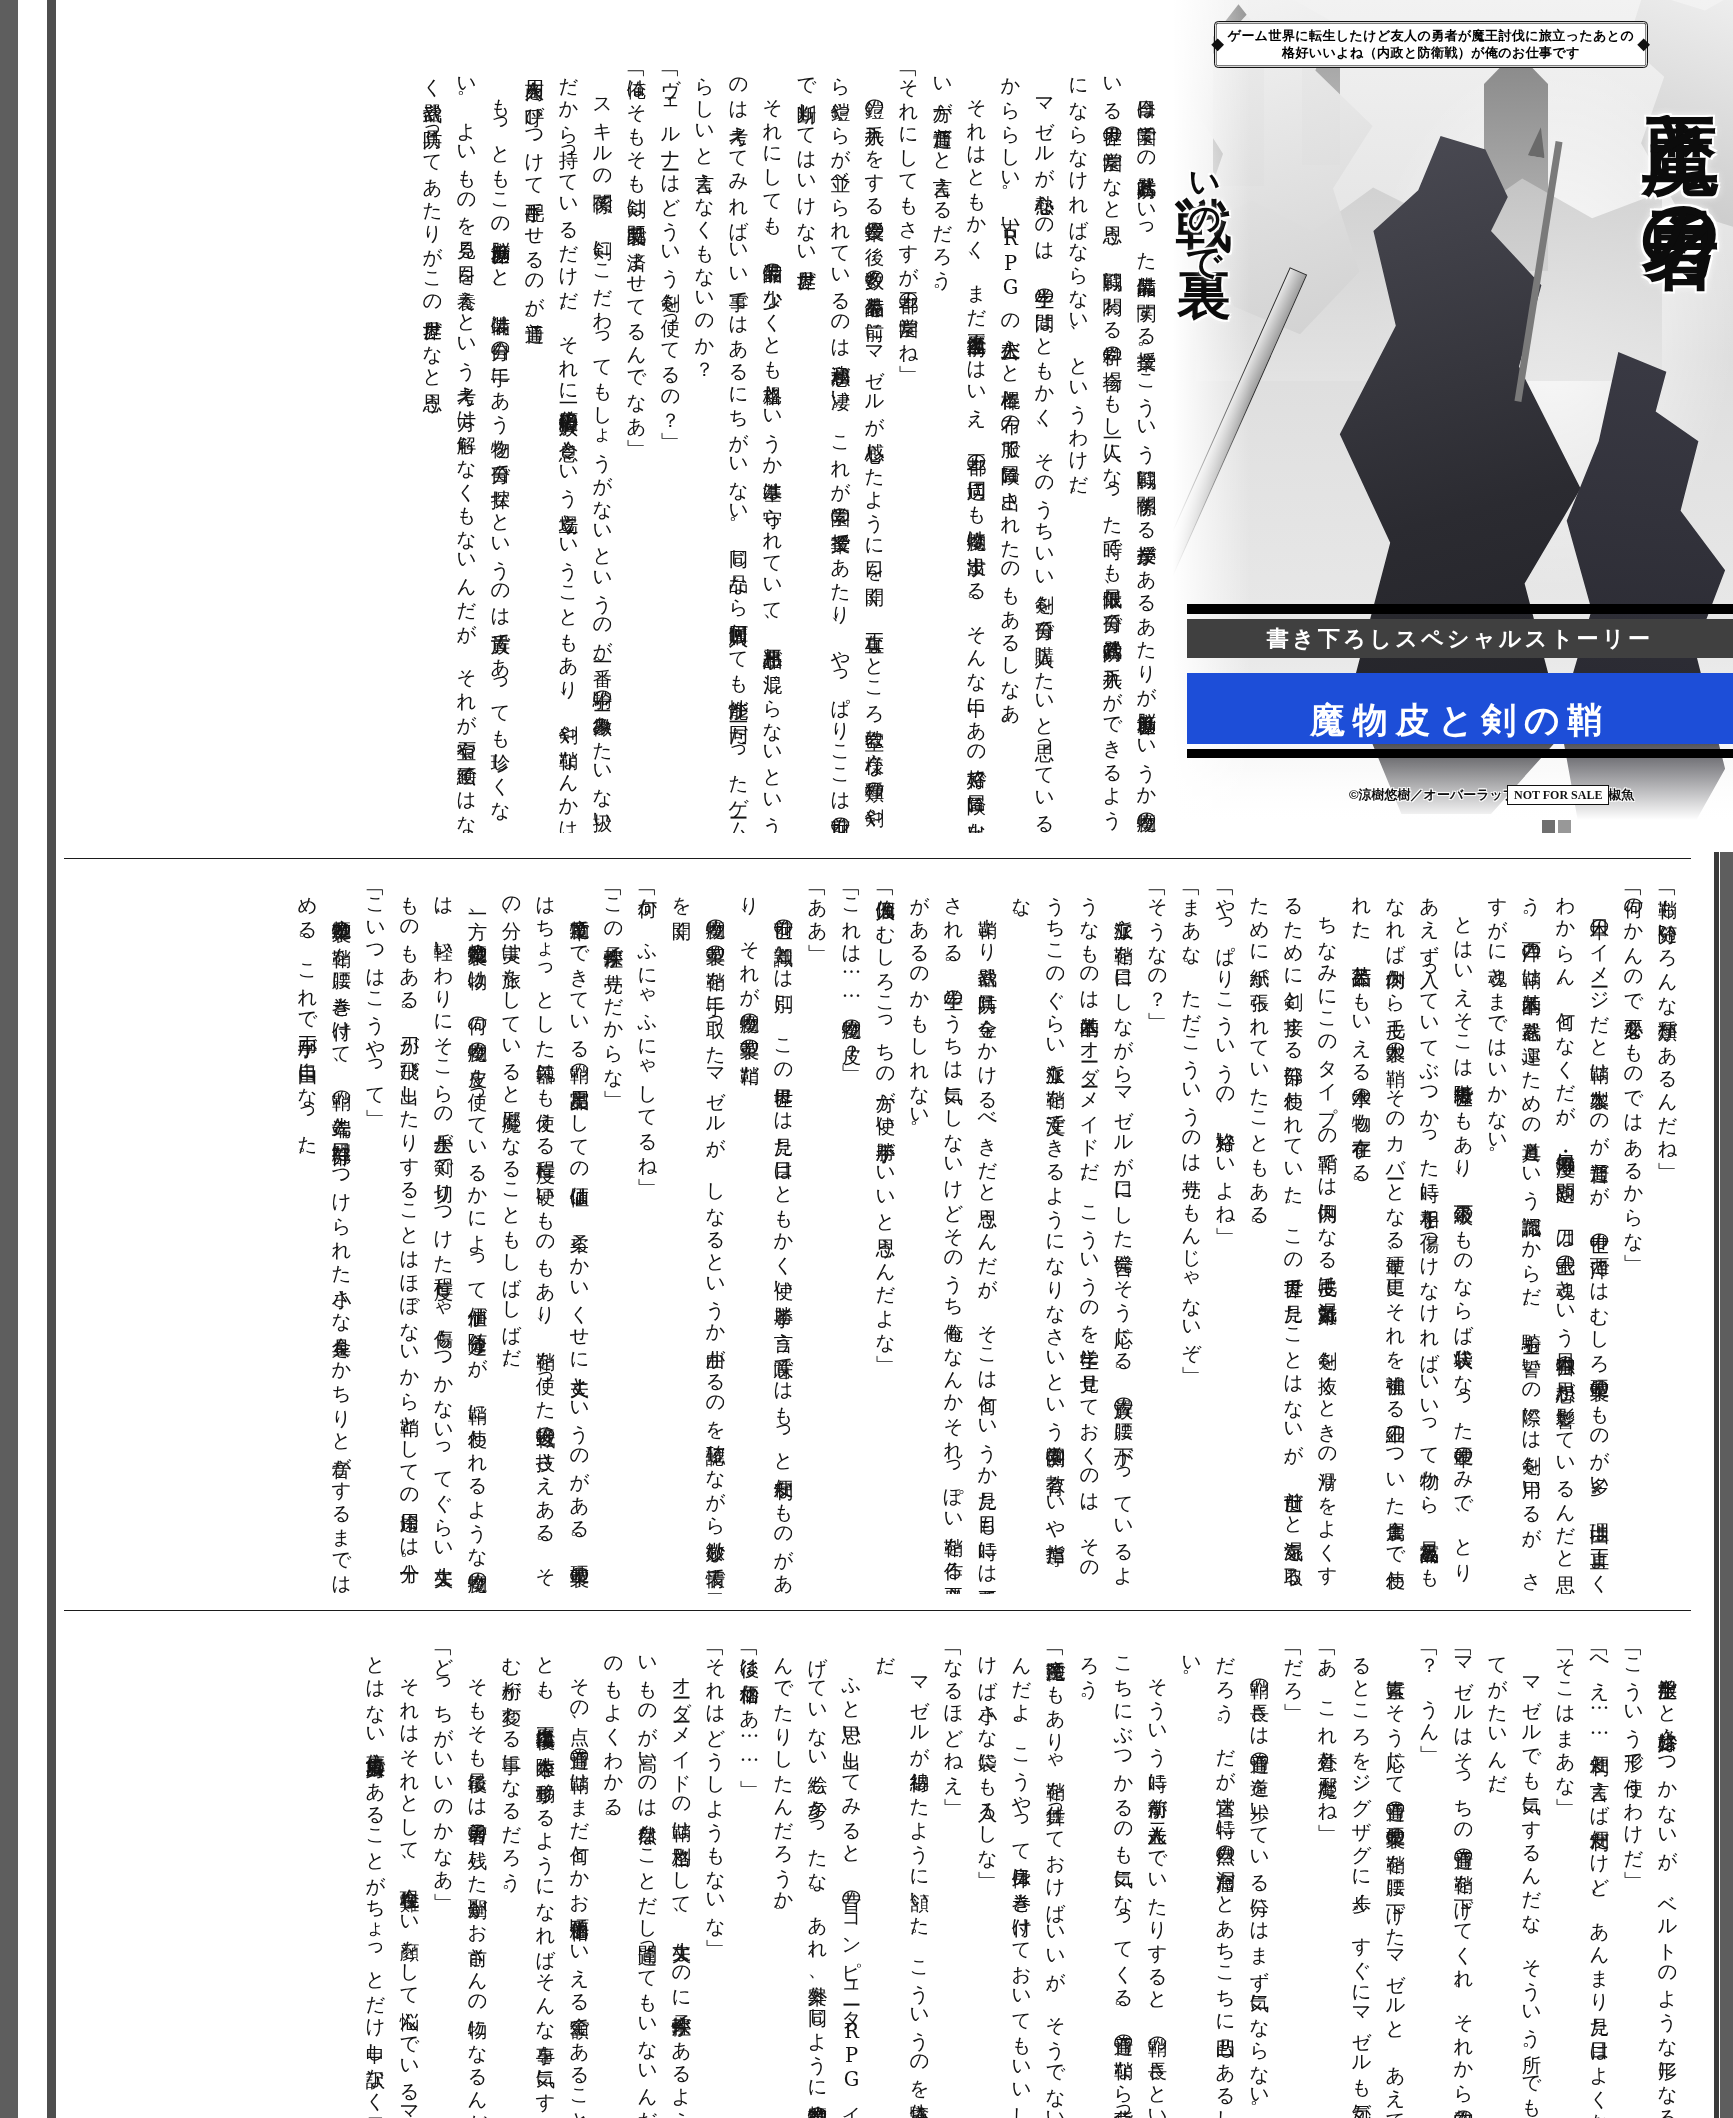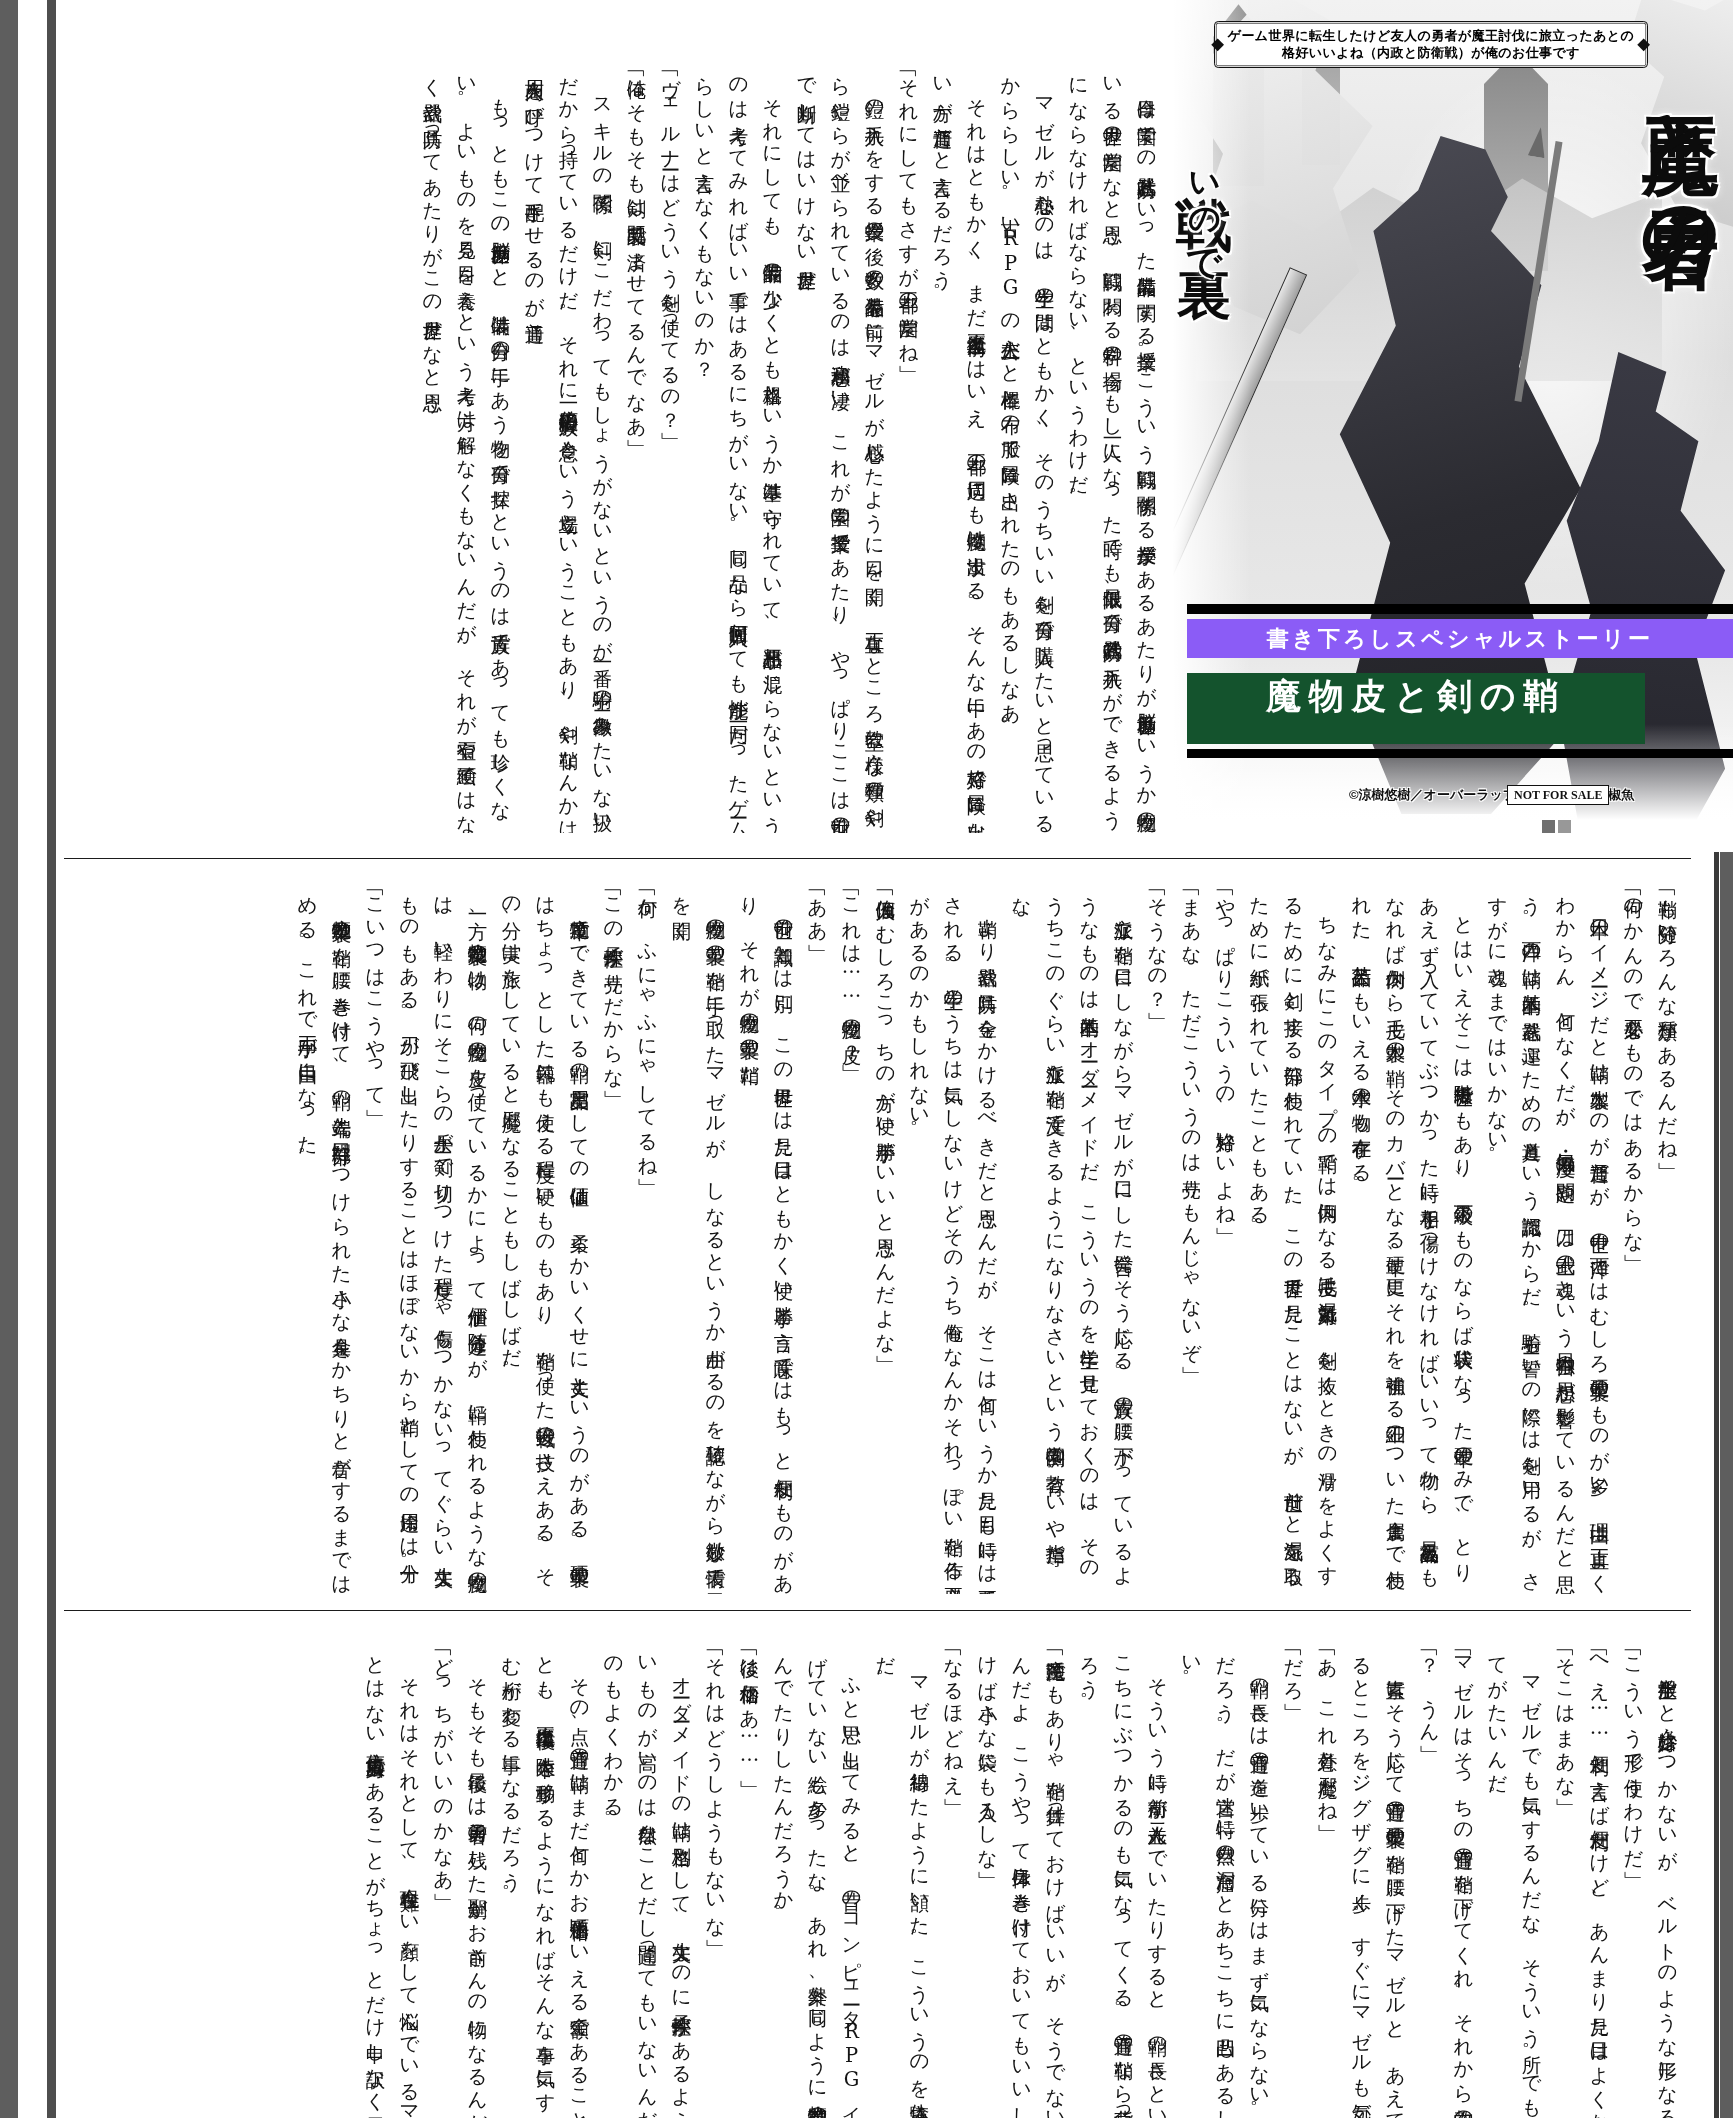--- a/index.html
+++ b/index.html
@@ -93,30 +93,30 @@
   .tchar-2{font-size:31px;}
   .tchar-3{font-size:32px;}
   .tchar-4{font-size:54px;}
   .tchar-5{font-size:36px;}
 
   
   .black-strip{position:absolute;left:1187px;width:546px;background:#000;z-index:4;}
   .strip-1{top:604px;height:10.2px;}
   .strip-2{top:749px;height:9.3px;}
   .special-bar{
-    position:absolute;left:1187px;top:619px;width:546px;height:39px;background:#8b5cf6;z-index:4;
+    position:absolute;left:1187px;top:619px;width:546px;height:39px;background:#404040;z-index:4;
     display:flex;align-items:center;justify-content:center;
   }
   .special-bar span{
     font-family:"Liberation Sans","DejaVu Sans",sans-serif;
     color:#fff;font-weight:bold;font-size:22px;letter-spacing:3.4px;white-space:nowrap;
   }
   .story-title-box{
-    position:absolute;left:1187px;top:673px;width:458px;height:71px;background:#14532d;z-index:4;
-    display:flex;align-items:flex-start;justify-content:center;
+    position:absolute;left:1187px;top:673px;width:546px;height:71px;background:#1d4ed8;z-index:4;
+    display:flex;align-items:flex-end;justify-content:center;
   }
   .story-title-box span{
     color:#fff;font-weight:bold;font-size:35px;letter-spacing:7.6px;white-space:nowrap;
     font-family:"DejaVu Serif","Liberation Serif",serif;
   }
 
   
   .credits{
     position:absolute;left:1349px;top:786px;z-index:4;
     font-family:"Liberation Sans","DejaVu Sans",sans-serif;

